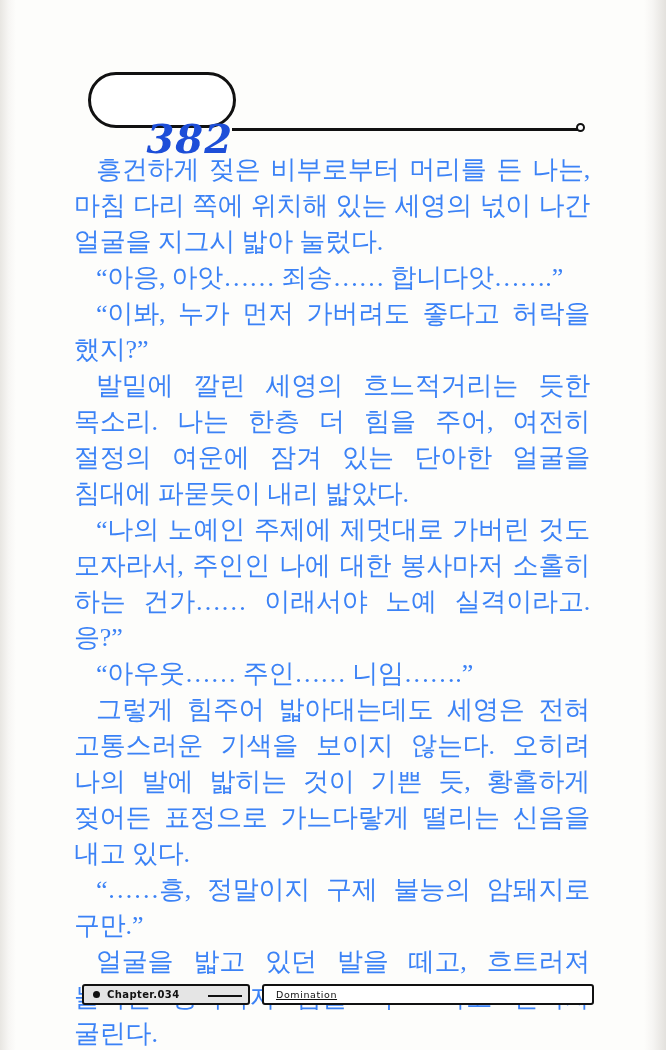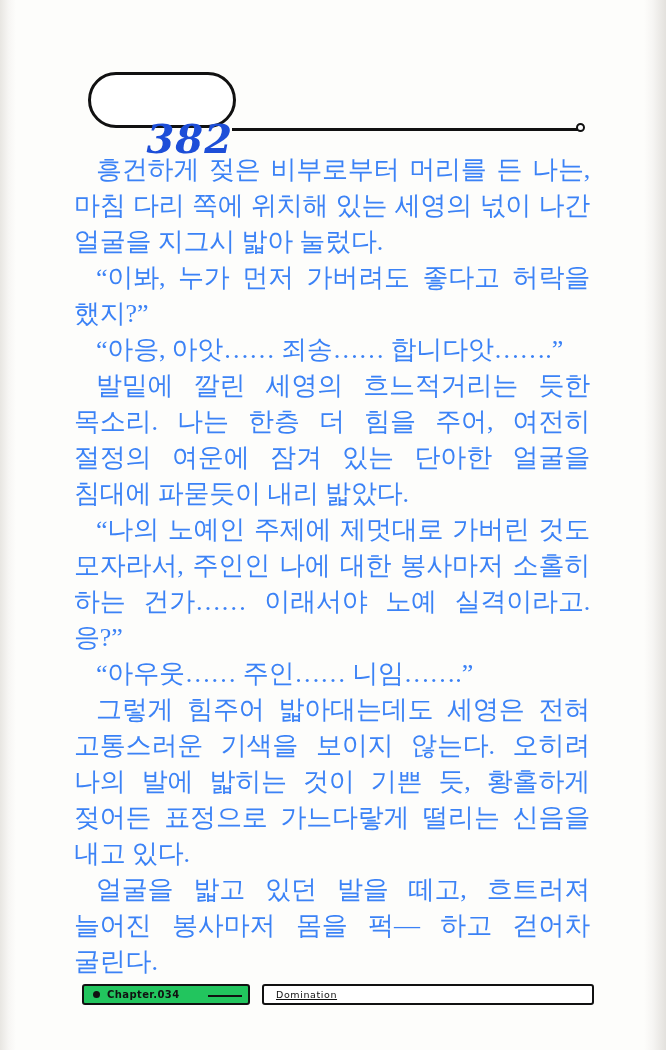--- a/index.html
+++ b/index.html
@@ -118,21 +118,21 @@
   }
   .footer-chapter {
     position: absolute;
     left: 0;
     top: 0;
     width: 168px;
     height: 21px;
     border: 2px solid #111;
     border-radius: 3px;
     box-sizing: border-box;
-    background: #22c55e;
+    background: #e5e5e5;
     display: flex;
     align-items: center;
   }
   .footer-chapter .bullet {
     width: 7px;
     height: 7px;
     border-radius: 50%;
     background: #111;
     margin-left: 9px;
     margin-right: 7px;
@@ -184,26 +184,27 @@
   <div class="gutter-right"></div>
 
   <div class="page-number-badge">
     <div class="num">382</div>
   </div>
   <div class="header-rule"></div>
   <div class="header-rule-dot"></div>
 
   <div class="body-text">
     <p>흥건하게 젖은 비부로부터 머리를 든 나는, 마침 다리 쪽에 위치해 있는 세영의 넋이 나간 얼굴을 지그시 밟아 눌렀다.</p>
+    <p class="quote">“아응, 아앗…… 죄송…… 합니다앗…….”</p>
     <p class="quote">“이봐, 누가 먼저 가버려도 좋다고 허락을 했지?”</p>
-    <p class="quote">“아응, 아앗…… 죄송…… 합니다앗…….”</p>
     <p>발밑에 깔린 세영의 흐느적거리는 듯한 목소리. 나는 한층 더 힘을 주어, 여전히 절정의 여운에 잠겨 있는 단아한 얼굴을 침대에 파묻듯이 내리 밟았다.</p>
     <p class="quote">“나의 노예인 주제에 제멋대로 가버린 것도 모자라서, 주인인 나에 대한 봉사마저 소홀히 하는 건가…… 이래서야 노예 실격이라고. 응?”</p>
     <p class="quote">“아우웃…… 주인…… 니임…….”</p>
     <p>그렇게 힘주어 밟아대는데도 세영은 전혀 고통스러운 기색을 보이지 않는다. 오히려 나의 발에 밟히는 것이 기쁜 듯, 황홀하게 젖어든 표정으로 가느다랗게 떨리는 신음을 내고 있다.</p>
+    <p class="quote">“……흥, 정말이지 구제 불능의 암돼지로 구만.”</p>
     <p>얼굴을 밟고 있던 발을 떼고, 흐트러져 늘어진 봉사마저 몸을 퍽— 하고 걷어차 굴린다.</p>
   </div>
 
   <div class="footer">
     <div class="footer-chapter">
       <span class="bullet"></span>
       <span class="label">Chapter.034</span>
       <span class="tail"></span>
     </div>
     <div class="footer-section">

